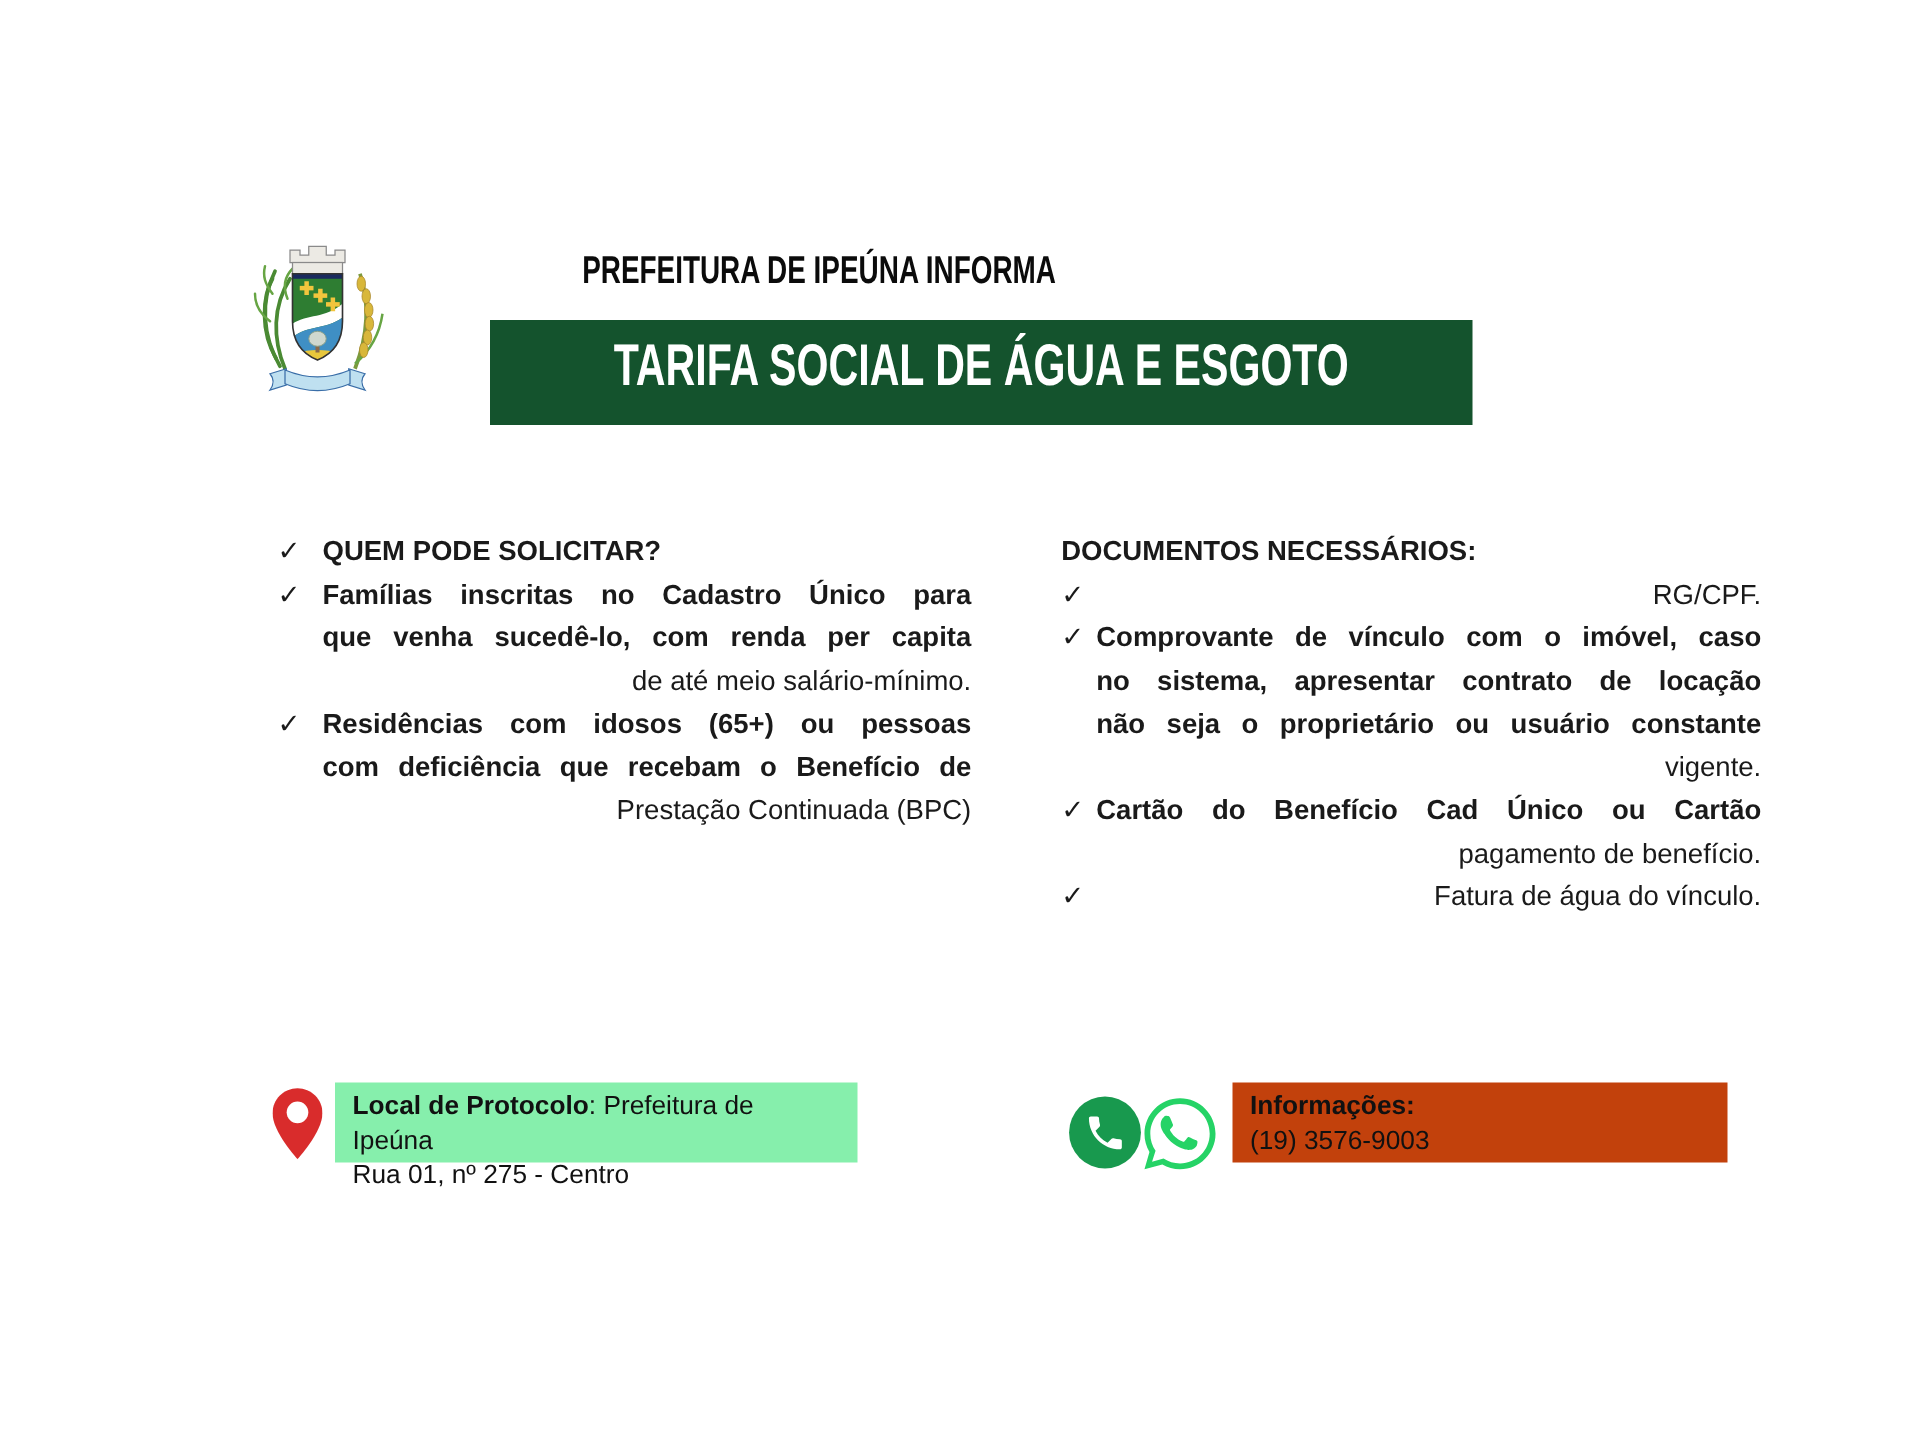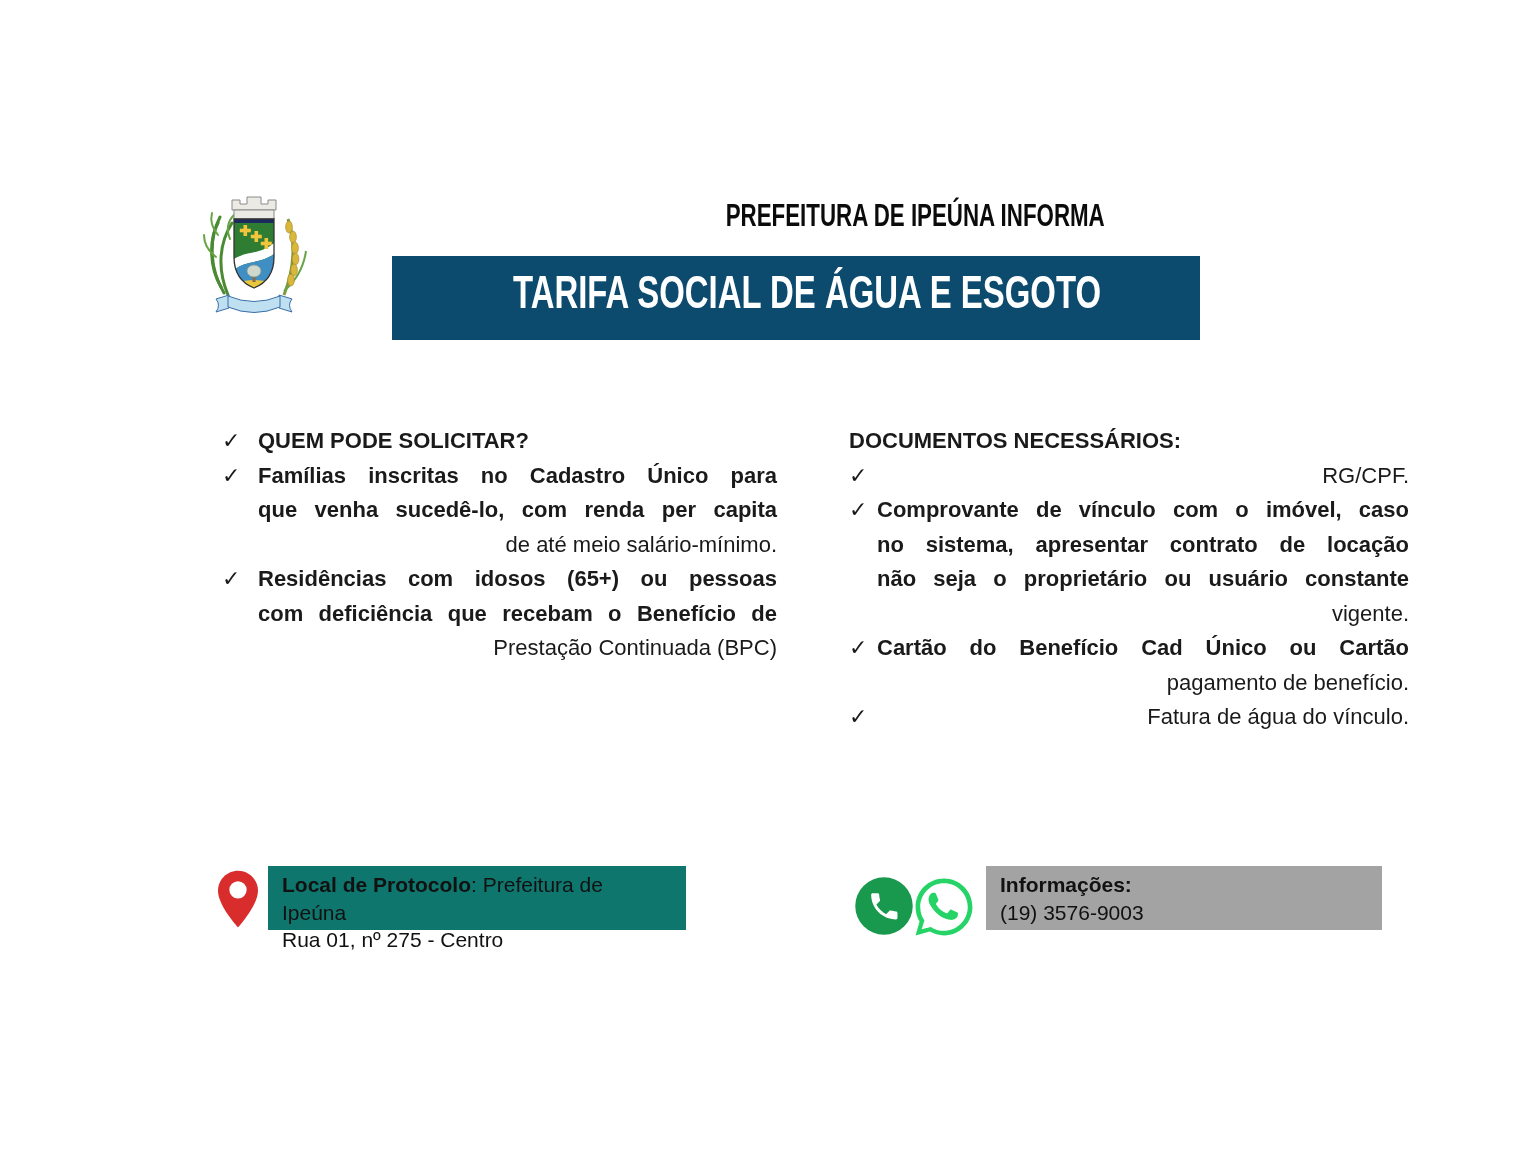--- a/index.html
+++ b/index.html
@@ -1,47 +1,47 @@
 <!DOCTYPE html>
 <html><head>
 <meta charset="utf-8">
 <style>
   html,body{margin:0;padding:0;background:#ffffff;}
   body{font-family:"Liberation Sans", sans-serif; color:#151515;}
   #canvas{position:relative;width:1536px;height:1152px;background:#ffffff;overflow:hidden;}
 
   
   .logo{position:absolute;left:188px;top:193px;width:132px;height:132px;}
-  .motto-wrap{position:absolute;left:392px;top:198px;width:786px;text-align:right;}
+  .motto-wrap{position:absolute;left:392px;top:198px;width:786px;text-align:left;}
   .motto{display:inline-block;font-weight:bold;font-size:31px;letter-spacing:0px;
          transform:scaleX(0.72);transform-origin:center;white-space:nowrap;color:#0b0b0b;}
-  .banner{position:absolute;left:392px;top:256px;width:786px;height:84px;background:#0c4a6e;
-          display:flex;align-items:center;justify-content:center;padding-left:22px;}
+  .banner{position:absolute;left:392px;top:256px;width:786px;height:84px;background:#14532d;
+          display:flex;align-items:center;justify-content:center;}
   .banner-title{display:inline-block;font-weight:bold;font-size:47px;color:#ffffff;
           transform:scaleX(0.70);transform-origin:center;white-space:nowrap;margin-bottom:14px;}
 
   
   .col{position:absolute;top:424px;font-size:22px;line-height:34.5px;color:#1a1a1a;}
   .col-left{left:222px;width:555px;}
   .col-right{left:849px;width:560px;}
   .item{display:flex;align-items:flex-start;}
   .check{flex:0 0 auto;text-align:left;}
   .col-left .check{width:36px;}
   .col-right .check{width:28px;}
   .itext{flex:1 1 auto;min-width:0;}
   .col-title{font-weight:bold;}
   .jline{text-align:justify;text-align-last:justify;font-weight:bold;}
   .lline{text-align:right;}
 
   
   .pin{position:absolute;left:218px;top:870px;width:40px;height:58px;}
   .info-box{position:absolute;top:866px;height:64px;box-sizing:border-box;
             padding:5px 14px;font-size:21px;line-height:27.5px;color:#111;}
-  .box-protocol{left:268px;width:418px;background:#0f766e;}
-  .box-phone{left:986px;width:396px;background:#a3a3a3;}
+  .box-protocol{left:268px;width:418px;background:#86efac;}
+  .box-phone{left:986px;width:396px;background:#c2410c;}
   .blabel{font-weight:bold;}
   .phone-ic{position:absolute;left:854px;top:876px;width:60px;height:60px;}
   .wa-ic{position:absolute;left:913px;top:876px;width:62px;height:62px;}
 </style>
 </head>
 <body>
 
 <div id="canvas">
 
   <svg class="logo" viewBox="0 0 132 132" aria-hidden="true">

